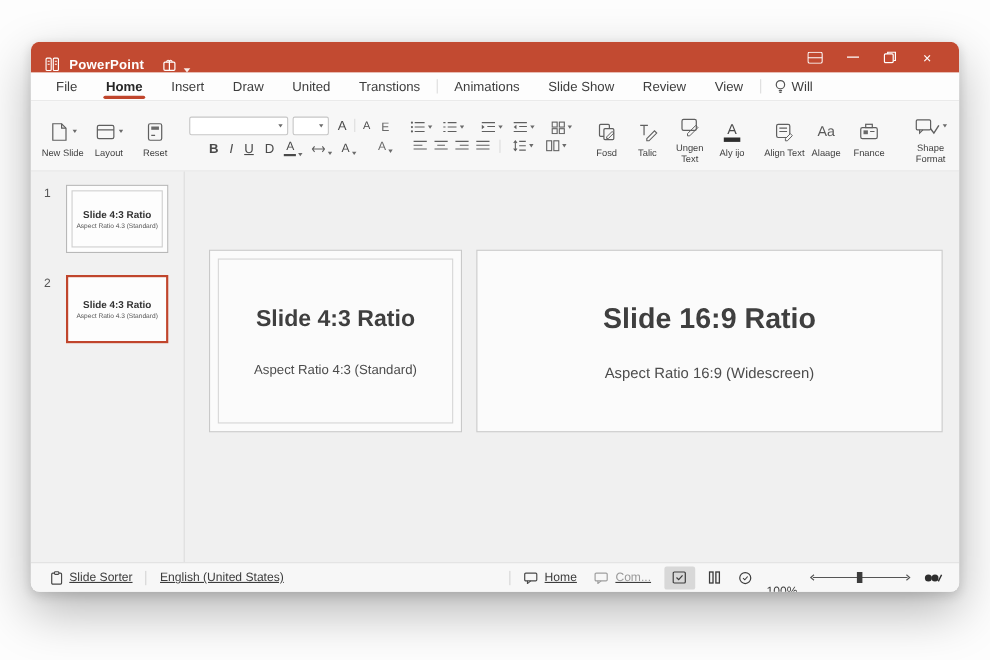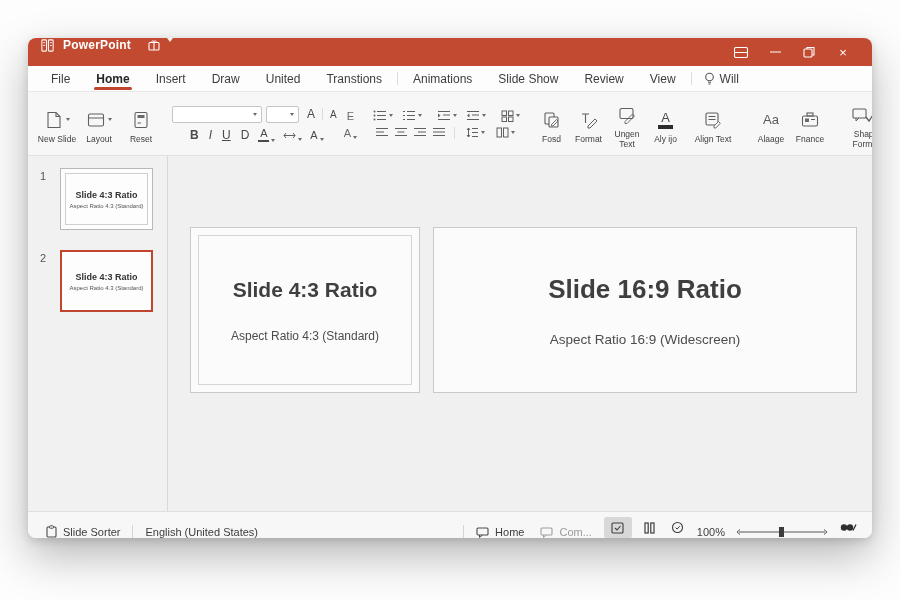--- a/index.html
+++ b/index.html
@@ -5,21 +5,21 @@
   * { margin:0; padding:0; box-sizing:border-box; }
   html,body { width:900px; height:600px; background:#fdfdfd; overflow:hidden;
               font-family:"Liberation Sans","DejaVu Sans",sans-serif; }
 
   .window { position:absolute; left:28px; top:38px; width:844px; height:500px;
             background:#fff; border-radius:8px; overflow:hidden;
             box-shadow:0 18px 45px rgba(0,0,0,.28), 0 3px 10px rgba(0,0,0,.14);
             display:flex; flex-direction:column; }
 
   
-  .titlebar { height:28px; background:#C24A31; display:flex; align-items:flex-start;
+  .titlebar { height:28px; background:#C24A31; display:flex; align-items:flex-end;
               padding:0 12px; color:#fff; flex:0 0 auto; }
   .appicon { width:15px; height:15px; margin-right:8px; }
   .apptitle { font-size:12px; font-weight:700; letter-spacing:.2px; }
   .shareicon { width:14px; height:14px; margin-left:16px; }
   .tb-chev { width:0; height:0; border-left:3px solid transparent; border-right:3px solid transparent;
              border-top:4px solid #fff; margin-left:6px; opacity:.9; }
   .tb-spacer { flex:1; }
   .winbtn { width:34px; height:28px; display:flex; align-items:center; justify-content:center;
             color:#fff; font-size:13px; }
   .winbtn svg { display:block; }
@@ -86,22 +86,22 @@
   .slide.s169 { left:265px; width:424px;align-items:center; }
   .slide .title { font-weight:700; color:#3f3f3f; position:relative; }
   .slide.s43 .title { font-size:21px; }
   .slide.s169 .title { font-size:26px; }
   .slide .subtitle { color:#4c4c4c; margin-top:27px; position:relative; }
   .slide.s43 .subtitle { font-size:12px; }
   .slide.s169 .subtitle { font-size:13.5px; }
 
   
   .statusbar { height:27px; background:#f7f7f7; border-top:1px solid #e0e0e0;
-               display:flex; align-items:flex-end; padding:0 10px; font-size:11px;
-               color:#3c3c3c; flex:0 0 auto; }
+               display:flex; align-items:center; padding:0 10px; font-size:11px;
+               color:#3c3c3c; flex:0 0 auto;text-decoration:underline; }
   .sb-item { display:flex; align-items:center; gap:6px; padding:0 8px; white-space:nowrap; }
   .sb-sep { width:1px; height:13px; background:#d4d4d4; margin:0 4px; }
   .sb-spacer { flex:1; }
   .sb-btn { width:28px; height:21px; display:flex; align-items:center; justify-content:center;
             border-radius:2px; }
   .sb-btn.selected { background:#d8d8d8; }
   .sb-muted { color:#9a9a9a; }
 </style>
 </head>
 <body>
@@ -358,21 +358,21 @@
         </div>
         <span class="lbl">Fosd</span>
       </div>
       <div class="bigbtn" style="width:37px;">
         <div class="iconrow">
           <svg class="icon" width="20" height="20" viewBox="0 0 20 20">
             <path d="M3 4h7M6.5 4v9" fill="none" stroke="#5f5f5f" stroke-width="1.1"></path>
             <path d="M9 16l7-7 2 2-7 7H9z" fill="none" stroke="#5f5f5f" stroke-width="1"></path>
           </svg>
         </div>
-        <span class="lbl">Format</span>
+        <span class="lbl">Talic</span>
       </div>
       <div class="bigbtn" style="width:40px;">
         <div class="iconrow">
           <svg class="icon" width="20" height="20" viewBox="0 0 20 20">
             <rect x="3" y="3.5" width="13" height="10" rx="1.5" fill="none" stroke="#5f5f5f" stroke-width="1.1"></rect>
             <path d="M8 16.5l7.5-7.5 2 2L10 18.5H8z" fill="none" stroke="#5f5f5f" stroke-width="0.9"></path>
           </svg>
         </div>
         <span class="lbl">Ungen Text</span>
       </div>
@@ -394,21 +394,21 @@
         <div class="iconrow">
           <svg class="icon" width="20" height="20" viewBox="0 0 20 20">
             <rect x="3" y="3" width="12" height="12" rx="1.5" fill="none" stroke="#5f5f5f" stroke-width="1.1"></rect>
             <line x1="5.5" y1="6.5" x2="12.5" y2="6.5" stroke="#5f5f5f"></line>
             <line x1="5.5" y1="9.5" x2="12.5" y2="9.5" stroke="#5f5f5f"></line>
             <path d="M11 16l4.5-4.5 1.8 1.8L12.8 18H11z" fill="#f7f7f7" stroke="#5f5f5f" stroke-width="0.9"></path>
           </svg>
         </div>
         <span class="lbl">Align Text</span>
       </div>
-      <div class="bigbtn" style="width:38px;margin-left:20px;">
+      <div class="bigbtn" style="width:38px;">
         <div class="iconrow">
           <span style="font-size:13px;color:#5a5a5a;">Aa</span>
         </div>
         <span class="lbl">Alaage</span>
       </div>
       <div class="bigbtn" style="width:40px;">
         <div class="iconrow">
           <svg class="icon" width="20" height="20" viewBox="0 0 20 20">
             <rect x="2.5" y="6" width="15" height="10" rx="1.5" fill="none" stroke="#5f5f5f" stroke-width="1.1"></rect>
             <rect x="7" y="3" width="6" height="3" fill="none" stroke="#5f5f5f" stroke-width="1.1"></rect>

